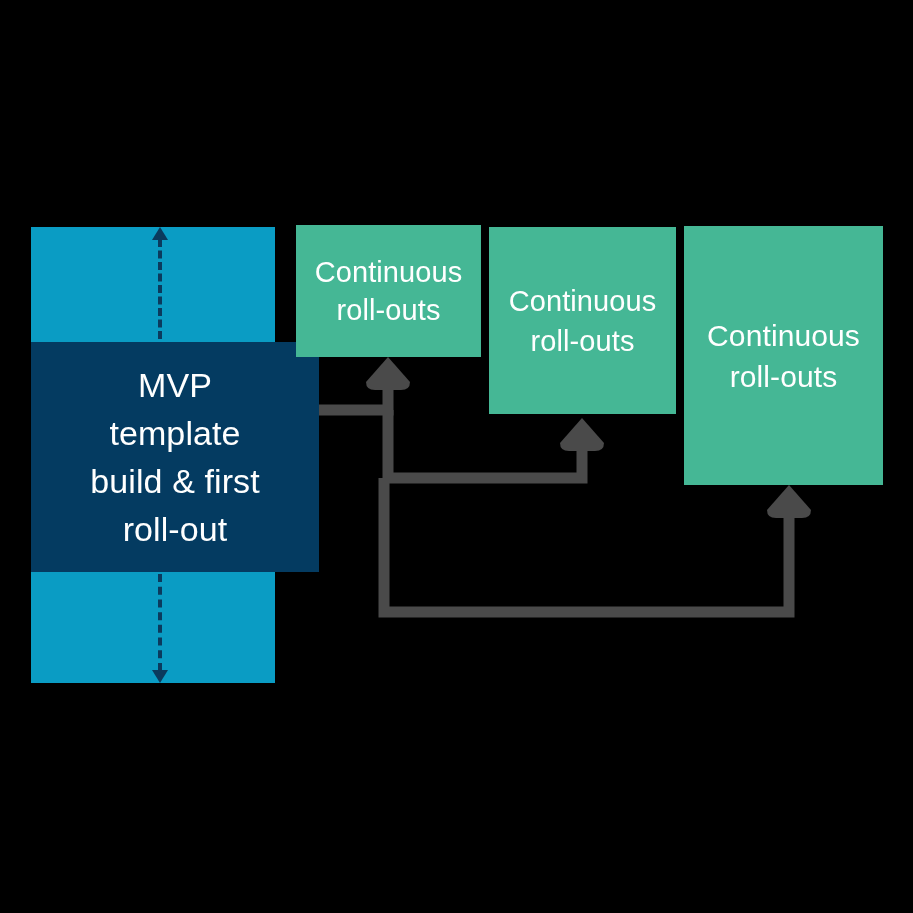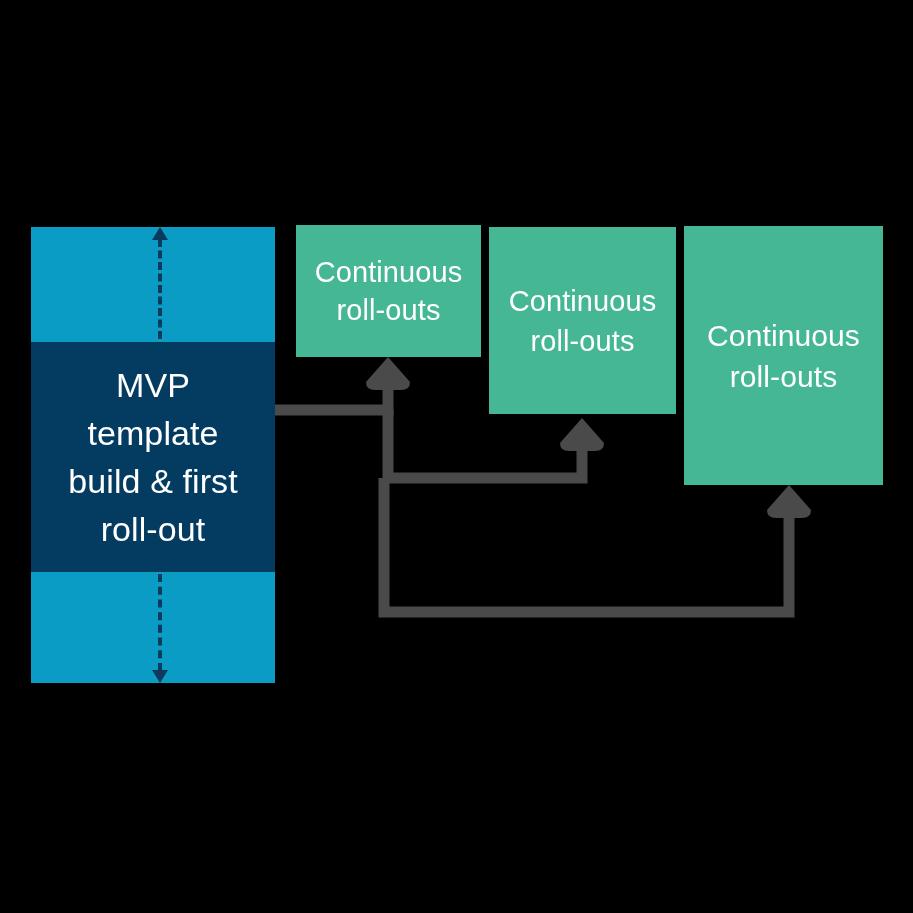--- a/index.html
+++ b/index.html
@@ -41,21 +41,21 @@
     height: 456px;
   }
   .mvp-band-top {
     position: absolute;
     left: 0; top: 0;
     width: 244px; height: 115px;
   }
   .mvp-core {
     position: absolute;
     left: 0; top: 115px;
-    width: 244px; height: 230px;
+    width: 288px; height: 230px;
     display: flex;
     align-items: center;
     justify-content: center;
   }
   .mvp-band-bottom {
     position: absolute;
     left: 0; top: 345px;
     width: 244px; height: 111px;
   }
   .mvp-core .box-label {

